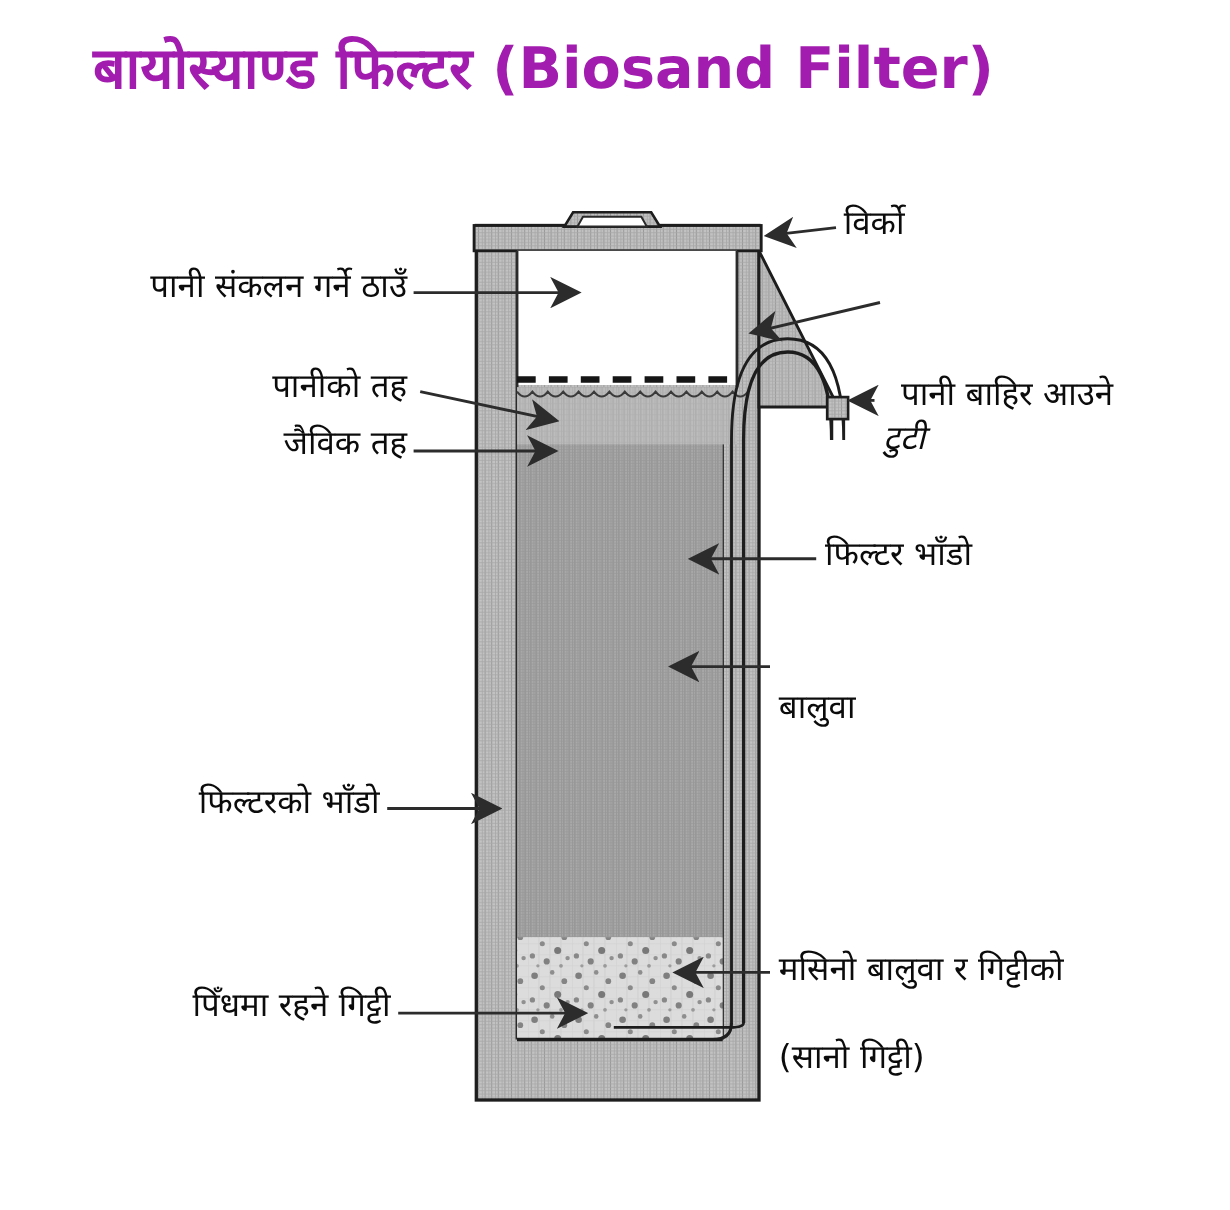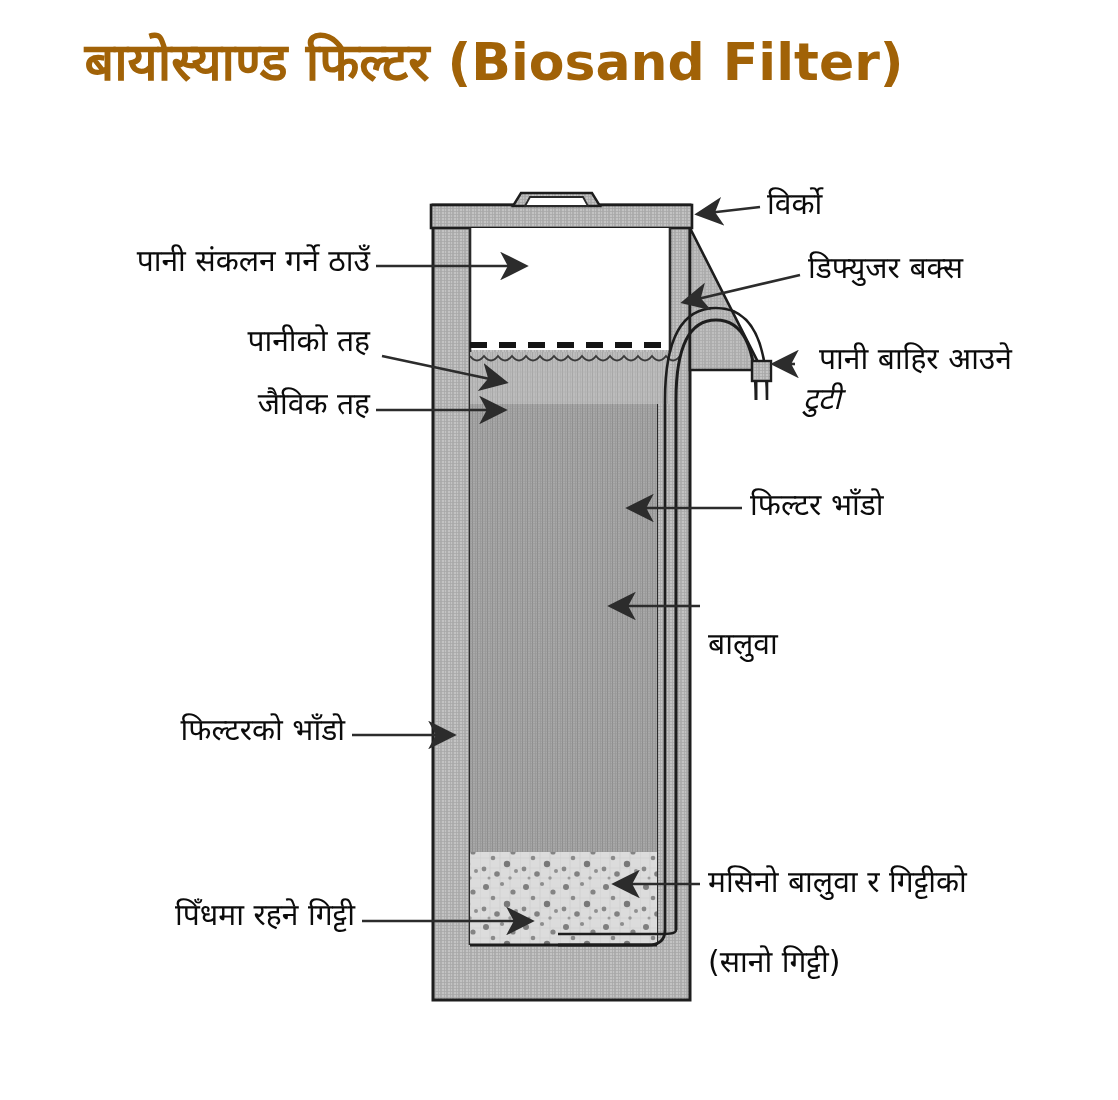--- a/index.html
+++ b/index.html
@@ -20,21 +20,21 @@
   }
   #title {
     position: absolute;
     left: 0;
     top: 24px;
     width: 988px;
     text-align: center;
     font-family: "DejaVu Sans", sans-serif;
     font-size: 52px;
     font-weight: bold;
-    color: #a16207;
+    color: #a21caf;
     letter-spacing: 0px;
     white-space: nowrap;
   }
   #diagram {
     position: absolute;
     left: 0;
     top: 0;
   }
   .lbl {
     position: absolute;
@@ -158,31 +158,30 @@
       <line x1="800" y1="275" x2="685" y2="302" marker-end="url(#arrowL)"></line>
       <line x1="795" y1="364" x2="775" y2="364" marker-end="url(#arrowL)"></line>
       <line x1="742" y1="508" x2="630" y2="508" marker-end="url(#arrowL)"></line>
       <line x1="700" y1="606" x2="612" y2="606" marker-end="url(#arrowL)"></line>
       <line x1="700" y1="884" x2="616" y2="884" marker-end="url(#arrowL)"></line>
     </g>
   </svg>
 
   <div class="lbl r" style="left:40px; top:243px; width:330px;">पानी संकलन गर्ने ठाउँ</div>
 
-  <div class="lbl r" style="left:40px; top:323px; width:330px;">पानीको तह</div>
+  <div class="lbl r" style="left:40px; top:334px; width:330px;">पानीको तह</div>
 
   <div class="lbl r" style="left:20px; top:712px; width:325px;">फिल्टरको भाँडो</div>
 
   <div class="lbl r" style="left:40px; top:386px; width:330px;">जैविक तह</div>
 
   <div class="lbl r" style="left:20px; top:897px; width:335px;">पिँधमा रहने गिट्टी</div>
 
   <div class="lbl l" style="left:767px; top:186px;">विर्को</div>
 
-  <div class="lbl l" style="left:808px; top:250px;">डिफ्युजर बक्स</div>
 
   <div class="lbl l" style="left:803px; top:341px;margin-left:16px;">पानी बाहिर आउने</div>
   <div class="lbl l" style="left:803px; top:381px;font-style:italic;">टुटी</div>
 
   <div class="lbl l" style="left:750px; top:487px;">फिल्टर भाँडो</div>
 
   <div class="lbl l" style="left:708px; top:626px;">बालुवा</div>
 
   <div class="lbl l" style="left:708px; top:864px;">मसिनो बालुवा र गिट्टीको</div>
   <div class="lbl l" style="left:708px; top:944px;">(सानो गिट्टी)</div>

